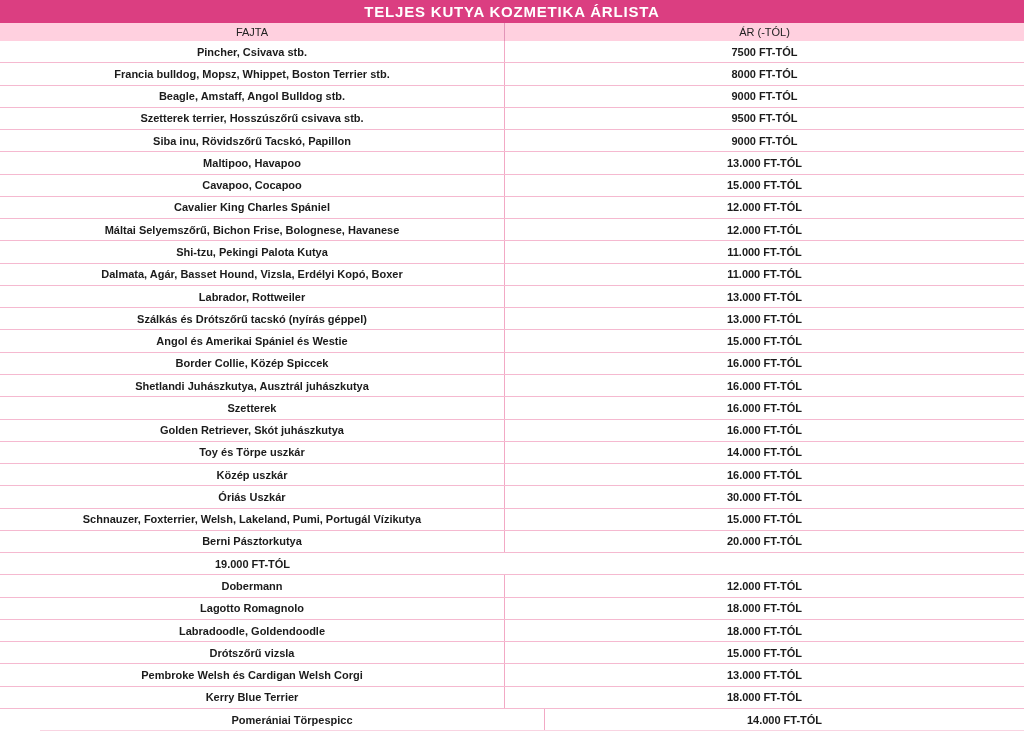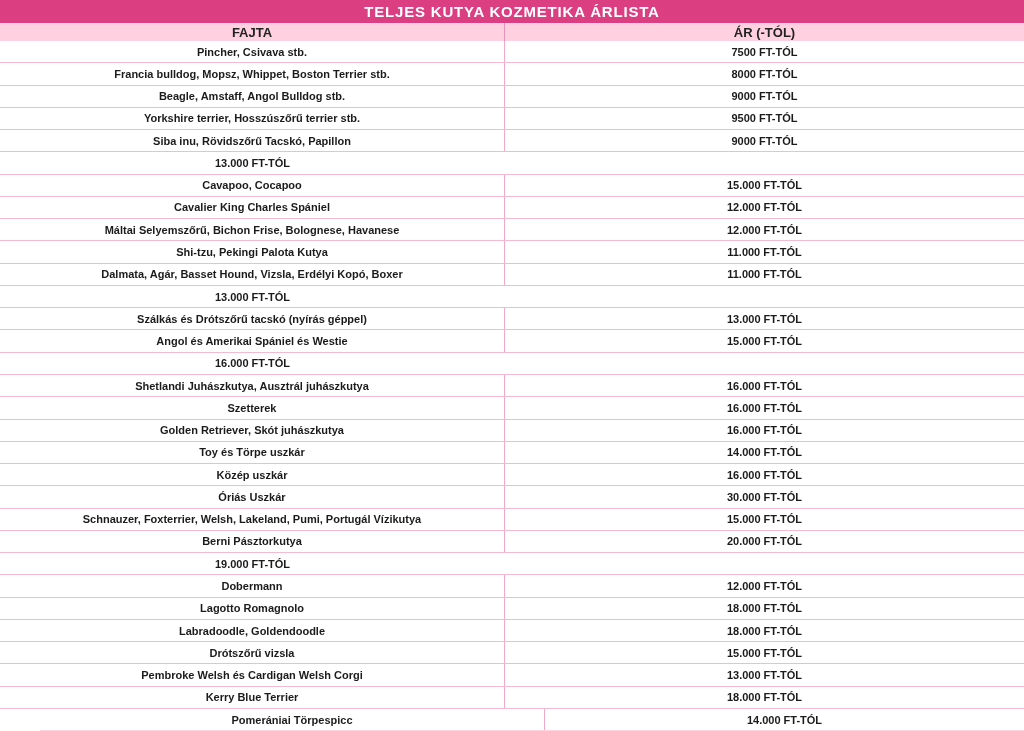--- a/index.html
+++ b/index.html
@@ -35,22 +35,22 @@
     height: 18px;
     flex: 0 0 18px;
     background: var(--header-bg, #FFD0DF);
     display: grid;
     grid-template-columns: 505px 1fr;
   }
   .header-cell {
     display: flex;
     align-items: center;
     justify-content: center;
-    font-size: 13px;
-    font-weight: bold;
+    font-size: 11px;
+    font-weight: normal;
     color: #222222;
   }
   .header-cell.first {
     border-right: 1px solid var(--divider-strong, #E295B8);
   }
   .tbody {
     flex: 1 1 auto;
     display: flex;
     flex-direction: column;
   }
@@ -102,30 +102,31 @@
     <div class="cell breed">Francia bulldog, Mopsz, Whippet, Boston Terrier stb.</div>
     <div class="cell price">8000 FT-TÓL</div>
   </div>
 
   <div class="row">
     <div class="cell breed">Beagle, Amstaff, Angol Bulldog stb.</div>
     <div class="cell price">9000 FT-TÓL</div>
   </div>
 
   <div class="row">
-    <div class="cell breed">Yorkshire terrier, Hosszúszőrű terrier stb.</div>
+    <div class="cell breed">Szetterek terrier, Hosszúszőrű csivava stb.</div>
     <div class="cell price">9500 FT-TÓL</div>
   </div>
 
   <div class="row">
     <div class="cell breed">Siba inu, Rövidszőrű Tacskó, Papillon</div>
     <div class="cell price">9000 FT-TÓL</div>
   </div>
 
   <div class="row">
+    <div class="cell breed">Maltipoo, Havapoo</div>
     <div class="cell price">13.000 FT-TÓL</div>
   </div>
 
   <div class="row">
     <div class="cell breed">Cavapoo, Cocapoo</div>
     <div class="cell price">15.000 FT-TÓL</div>
   </div>
 
   <div class="row">
     <div class="cell breed">Cavalier King Charles Spániel</div>
@@ -141,34 +142,36 @@
     <div class="cell breed">Shi-tzu, Pekingi Palota Kutya</div>
     <div class="cell price">11.000 FT-TÓL</div>
   </div>
 
   <div class="row">
     <div class="cell breed">Dalmata, Agár, Basset Hound, Vizsla, Erdélyi Kopó, Boxer</div>
     <div class="cell price">11.000 FT-TÓL</div>
   </div>
 
   <div class="row">
+    <div class="cell breed">Labrador, Rottweiler</div>
     <div class="cell price">13.000 FT-TÓL</div>
   </div>
 
   <div class="row">
     <div class="cell breed">Szálkás és Drótszőrű tacskó (nyírás géppel)</div>
     <div class="cell price">13.000 FT-TÓL</div>
   </div>
 
   <div class="row">
     <div class="cell breed">Angol és Amerikai Spániel és Westie</div>
     <div class="cell price">15.000 FT-TÓL</div>
   </div>
 
   <div class="row">
+    <div class="cell breed">Border Collie, Közép Spiccek</div>
     <div class="cell price">16.000 FT-TÓL</div>
   </div>
 
   <div class="row">
     <div class="cell breed">Shetlandi Juhászkutya, Ausztrál juhászkutya</div>
     <div class="cell price">16.000 FT-TÓL</div>
   </div>
 
   <div class="row">
     <div class="cell breed">Szetterek</div>

